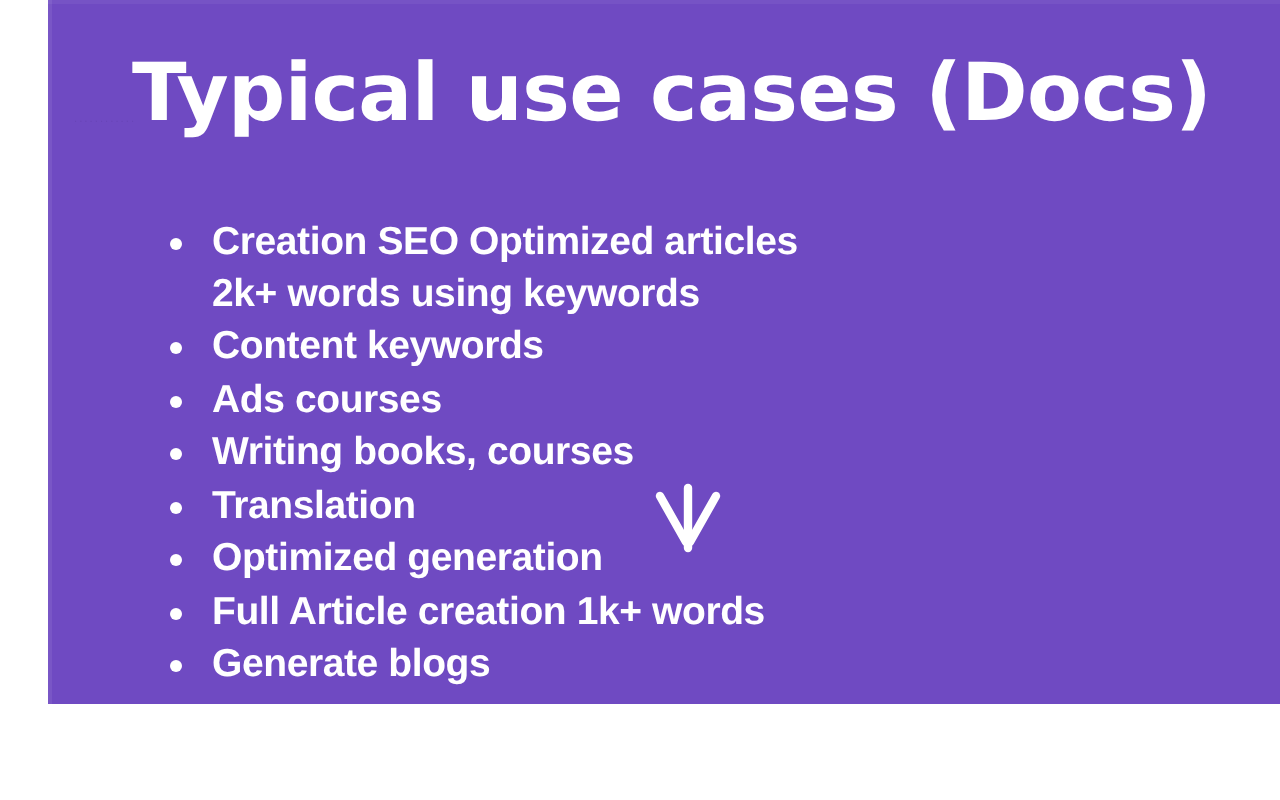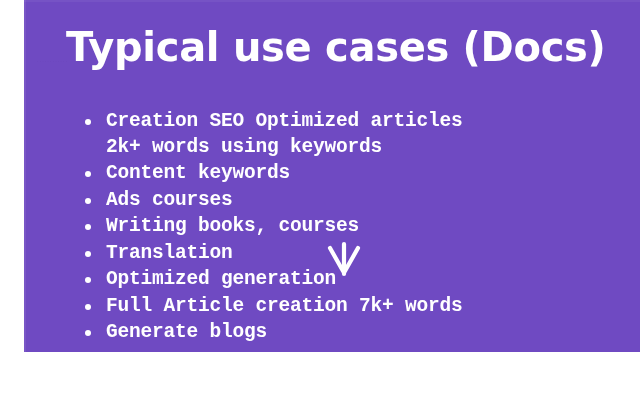--- a/index.html
+++ b/index.html
@@ -80,21 +80,21 @@
     margin: 0;
     padding: 0;
     list-style: none;
   }
 
   .bullet-item {
     position: relative;
     padding-left: 26px;
     margin: 0 0 1px 0;
     color: #ffffff;
-    font-family: Liberation Mono, monospace;
+    font-family: Liberation Sans, sans-serif;
     font-weight: bold;
     font-size: 19.5px;
     line-height: 25.5px;
     letter-spacing: -0.2px;
   }
 
   .bullet-marker {
     position: absolute;
     left: 5px;
     top: 10px;
@@ -159,21 +159,21 @@
       <span class="bullet-line">Translation</span>
     </li>
 
     <li class="bullet-item">
       <span class="bullet-marker"></span>
       <span class="bullet-line">Optimized generation</span>
     </li>
 
     <li class="bullet-item">
       <span class="bullet-marker"></span>
-      <span class="bullet-line">Full Article creation 7k+ words</span>
+      <span class="bullet-line">Full Article creation 1k+ words</span>
     </li>
 
     <li class="bullet-item">
       <span class="bullet-marker"></span>
       <span class="bullet-line">Generate blogs</span>
     </li>
 
   </ul>
 
   <svg id="cursor-arrow" viewBox="0 0 38 38" xmlns="http://www.w3.org/2000/svg">

